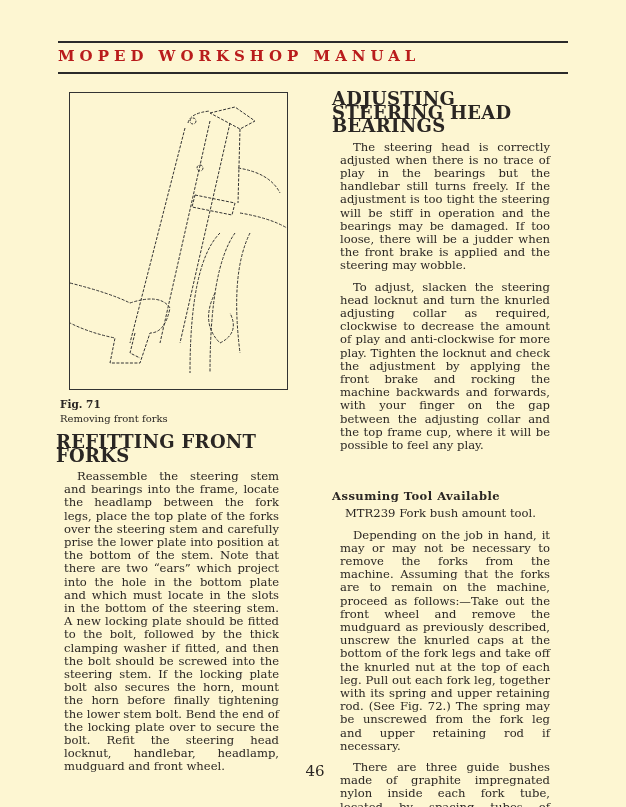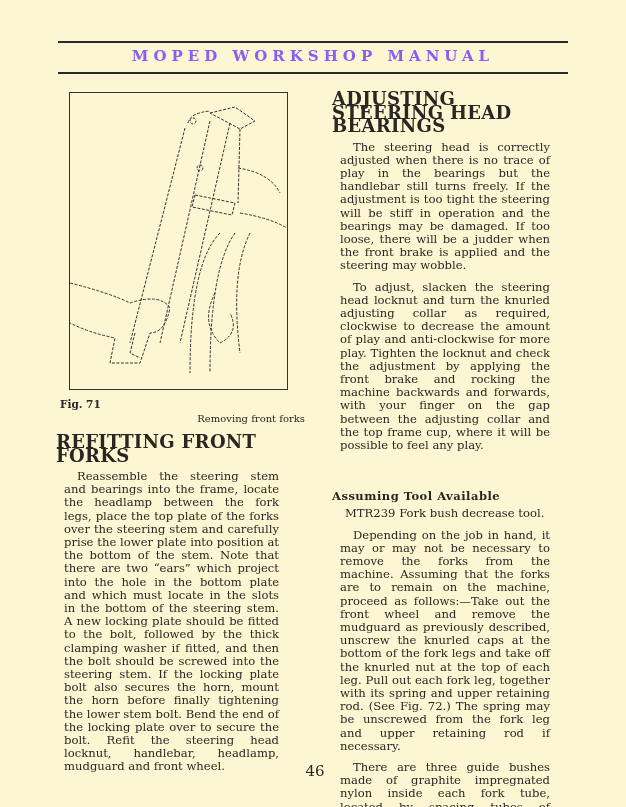--- a/index.html
+++ b/index.html
@@ -11,34 +11,34 @@
     position: relative;
   }
   .rule { position: absolute; left: 58px; width: 401px; height: 2px; background: #2a2a2a; }
   .rule.top { top: 41px; width: 401px; left: 58px; }
   .rule.bottom { top: 72px; }
   .rule.top, .rule.bottom { width: 401px; }
   .rule { width: 401px; }
   .rule.top, .rule.bottom { left: 58px; width: 401px; }
   .header-title {
     position: absolute; top: 47px; left: 58px; width: 401px;
-    text-align: center; font-family: "DejaVu Serif", serif; font-weight: bold;
-    font-size: 15px; letter-spacing: 5px; color: #8b5cf6;
+    font-family: "DejaVu Serif", serif; font-weight: bold;
+    font-size: 15px; letter-spacing: 5px; color: #b91c1c;
   }
   .figure-box {
     position: absolute; left: 69px; top: 92px; width: 217px; height: 296px;
     border: 1.5px solid #333; background: #fdf6d2;
   }
   .figure-box svg { width: 100%; height: 100%; }
   .fig-label {
     position: absolute; left: 60px; width: 245px; text-align: left;
     font-size: 10.5px; font-weight: bold; top: 398px;
   }
   .fig-caption {
-    position: absolute; left: 60px; width: 245px; text-align: right;
+    position: absolute; left: 60px; width: 245px; text-align: left;
     font-size: 10px; top: 413px;
   }
   .col {
     position: absolute; font-size: 11.6px; line-height: 13.2px;
     text-align: justify;
   }
   .col-left { left: 56px; width: 231px; top: 435px; }
   .col-right { left: 332px; width: 226px; top: 92px; }
   .heading {
     font-family: "DejaVu Serif", serif; font-weight: bold; font-size: 18px;
@@ -90,18 +90,18 @@
   <div class="heading">REFITTING FRONT FORKS</div>
   <p>Reassemble the steering stem and bearings into the frame, locate the headlamp between the fork legs, place the top plate of the forks over the steering stem and carefully prise the lower plate into position at the bottom of the stem.  Note that there are two “ears” which project into the hole in the bottom plate and which must locate in the slots in the bottom of the steering stem.  A new locking plate should be fitted to the bolt, followed by the thick clamping washer if fitted, and then the bolt should be screwed into the steering stem.  If the locking plate bolt also secures the horn, mount the horn before finally tightening the lower stem bolt.  Bend the end of the locking plate over to secure the bolt. Refit the steering head locknut, handlebar, headlamp, mudguard and front wheel.</p>
 </div>
 
 <div class="col col-right">
   <div class="heading">ADJUSTING STEERING HEAD BEARINGS</div>
   <p>The steering head is correctly adjusted when there is no trace of play in the bearings but the handlebar still turns freely.  If the adjustment is too tight the steering will be stiff in operation and the bearings may be damaged. If too loose, there will be a judder when the front brake is applied and the steering may wobble.</p>
   <p>To adjust, slacken the steering head locknut and turn the knurled adjusting collar as required, clockwise to decrease the amount of play and anti-clockwise for more play. Tighten the locknut and check the adjustment by applying the front brake and rocking the machine backwards and forwards, with your finger on the gap between the adjusting collar and the top frame cup, where it will be possible to feel any play.</p>
   <div class="gap"></div>
   <div class="subheading">Assuming Tool Available</div>
-  <div class="tool-line">MTR239   Fork bush decrease tool.</div>
+  <div class="tool-line">MTR239   Fork bush amount tool.</div>
   <p>Depending on the job in hand, it may or may not be necessary to remove the forks from the machine. Assuming that the forks are to remain on the machine, proceed as follows:—Take out the front wheel and remove the mudguard as previously described, unscrew the knurled caps at the bottom of the fork legs and take off the knurled nut at the top of each leg.  Pull out each fork leg, together with its spring and upper retaining rod. (See Fig. 72.)  The spring may be unscrewed from the fork leg and upper retaining rod if necessary.</p>
   <p>There are three guide bushes made of graphite impregnated nylon inside each fork tube, located by spacing tubes of appropriate lengths.</p>
 </div>
 
 <div class="page-number">46</div>
 
 </body></html>

